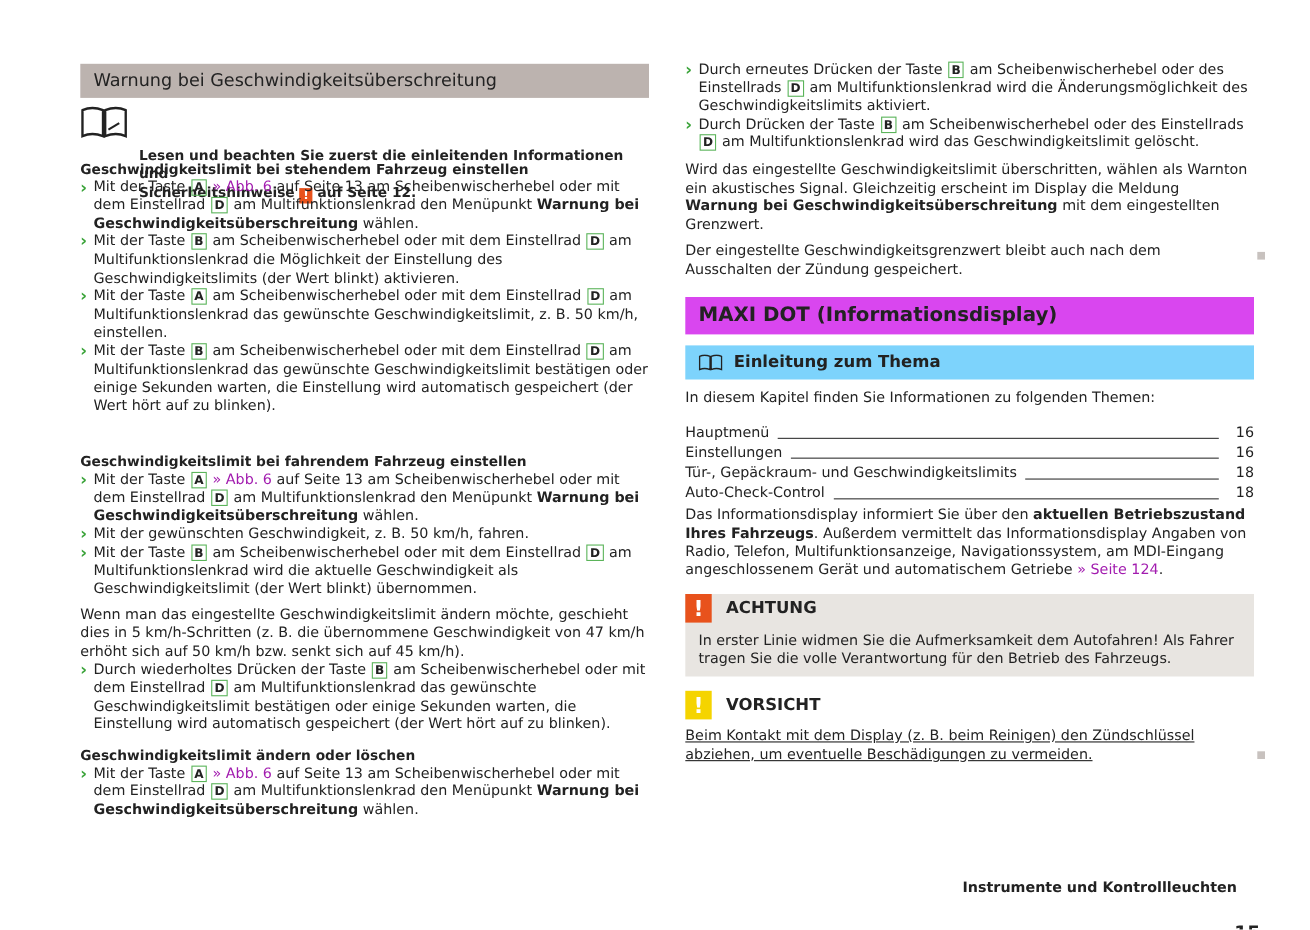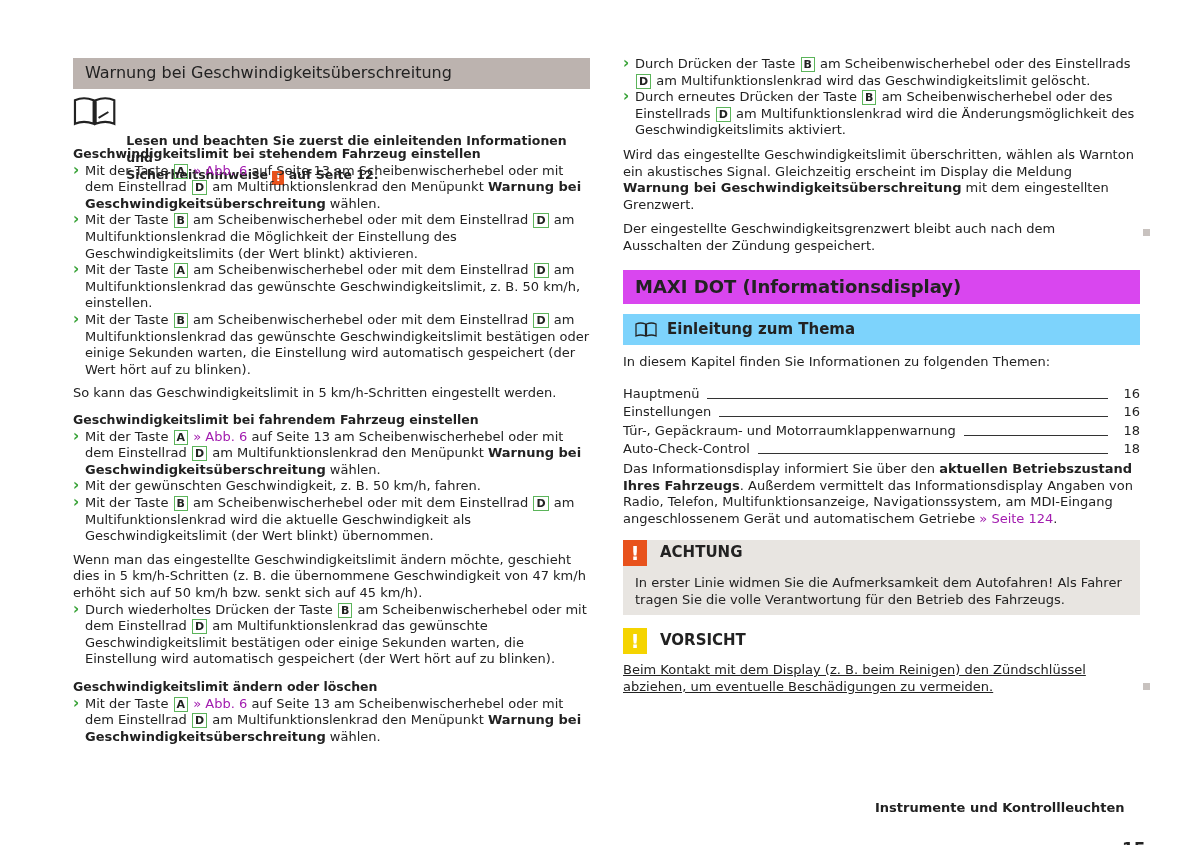--- a/index.html
+++ b/index.html
@@ -74,21 +74,20 @@
   </div>
   <div class="step">
     <span>Mit der Taste</span> <span class="key">B</span> <span>am Scheibenwischerhebel oder mit dem Einstellrad</span> <span class="key">D</span> <span>am Multifunktionslenkrad die Möglichkeit der Einstellung des Geschwindigkeitslimits (der Wert blinkt) aktivieren.</span>
   </div>
   <div class="step">
     <span>Mit der Taste</span> <span class="key">A</span> <span>am Scheibenwischerhebel oder mit dem Einstellrad</span> <span class="key">D</span> <span>am Multifunktionslenkrad das gewünschte Geschwindigkeitslimit, z. B. 50 km/h, einstellen.</span>
   </div>
   <div class="step">
     <span>Mit der Taste</span> <span class="key">B</span> <span>am Scheibenwischerhebel oder mit dem Einstellrad</span> <span class="key">D</span> <span>am Multifunktionslenkrad das gewünschte Geschwindigkeitslimit bestätigen oder einige Sekunden warten, die Einstellung wird automatisch gespeichert (der Wert hört auf zu blinken).</span>
   </div>
-  <p style="margin-top:7px">So kann das Geschwindigkeitslimit in 5 km/h-Schritten eingestellt werden.</p>
 </div>
 
 <div class="block" style="left:73px;top:412px;">
   <div class="subhead">Geschwindigkeitslimit bei fahrendem Fahrzeug einstellen</div>
   <div class="step">
     <span>Mit der Taste</span> <span class="key">A</span> <span class="lnk">» Abb. 6</span> <span>auf Seite 13 am Scheibenwischerhebel oder mit dem Einstellrad</span> <span class="key">D</span> <span>am Multifunktionslenkrad den Menüpunkt</span> <b>Warnung bei Geschwindigkeitsüberschreitung</b> <span>wählen.</span>
   </div>
   <div class="step"><span>Mit der gewünschten Geschwindigkeit, z. B. 50 km/h, fahren.</span></div>
   <div class="step">
     <span>Mit der Taste</span> <span class="key">B</span> <span>am Scheibenwischerhebel oder mit dem Einstellrad</span> <span class="key">D</span> <span>am Multifunktionslenkrad wird die aktuelle Geschwindigkeit als Geschwindigkeitslimit (der Wert blinkt) übernommen.</span>
@@ -101,24 +100,24 @@
 
 <div class="block" style="left:73px;top:679px;">
   <div class="subhead">Geschwindigkeitslimit ändern oder löschen</div>
   <div class="step">
     <span>Mit der Taste</span> <span class="key">A</span> <span class="lnk">» Abb. 6</span> <span>auf Seite 13 am Scheibenwischerhebel oder mit dem Einstellrad</span> <span class="key">D</span> <span>am Multifunktionslenkrad den Menüpunkt</span> <b>Warnung bei Geschwindigkeitsüberschreitung</b> <span>wählen.</span>
   </div>
 </div>
 
 <div class="block" style="left:623px;top:56px;">
   <div class="step">
-    <span>Durch Drücken der Taste</span> <span class="key">B</span> <span>am Scheibenwischerhebel oder des Einstellrads</span> <span class="key">D</span> <span>am Multifunktionslenkrad wird das Geschwindigkeitslimit gelöscht.</span>
+    <span>Durch erneutes Drücken der Taste</span> <span class="key">B</span> <span>am Scheibenwischerhebel oder des Einstellrads</span> <span class="key">D</span> <span>am Multifunktionslenkrad wird die Änderungsmöglichkeit des Geschwindigkeitslimits aktiviert.</span>
   </div>
   <div class="step">
-    <span>Durch erneutes Drücken der Taste</span> <span class="key">B</span> <span>am Scheibenwischerhebel oder des Einstellrads</span> <span class="key">D</span> <span>am Multifunktionslenkrad wird die Änderungsmöglichkeit des Geschwindigkeitslimits aktiviert.</span>
+    <span>Durch Drücken der Taste</span> <span class="key">B</span> <span>am Scheibenwischerhebel oder des Einstellrads</span> <span class="key">D</span> <span>am Multifunktionslenkrad wird das Geschwindigkeitslimit gelöscht.</span>
   </div>
   <p style="margin-top:8px">
     <span>Wird das eingestellte Geschwindigkeitslimit überschritten, wählen als Warnton ein akustisches Signal. Gleichzeitig erscheint im Display die Meldung</span> <b>Warnung bei Geschwindigkeitsüberschreitung</b> <span>mit dem eingestellten Grenzwert.</span>
   </p>
   <p style="margin-top:8px;width:490px">Der eingestellte Geschwindigkeitsgrenzwert bleibt auch nach dem Ausschalten der Zündung gespeichert.</p>
 </div>
 <div class="endmark" style="left:1143px;top:229px;"></div>
 
 <div class="chapter">MAXI DOT (Informationsdisplay)</div>
 <div class="topic">
@@ -137,21 +136,21 @@
       <span>Hauptmenü</span>
       <span class="dots"></span>
       <span class="pg">16</span>
     </div>
   <div class="toc-row">
       <span>Einstellungen</span>
       <span class="dots"></span>
       <span class="pg">16</span>
     </div>
   <div class="toc-row">
-      <span>Tür-, Gepäckraum- und Motorraumklappenwarnung</span>
+      <span>Tür-, Gepäckraum- und Geschwindigkeitslimits</span>
       <span class="dots"></span>
       <span class="pg">18</span>
     </div>
   <div class="toc-row">
       <span>Auto-Check-Control</span>
       <span class="dots"></span>
       <span class="pg">18</span>
     </div>
 </div>
 

